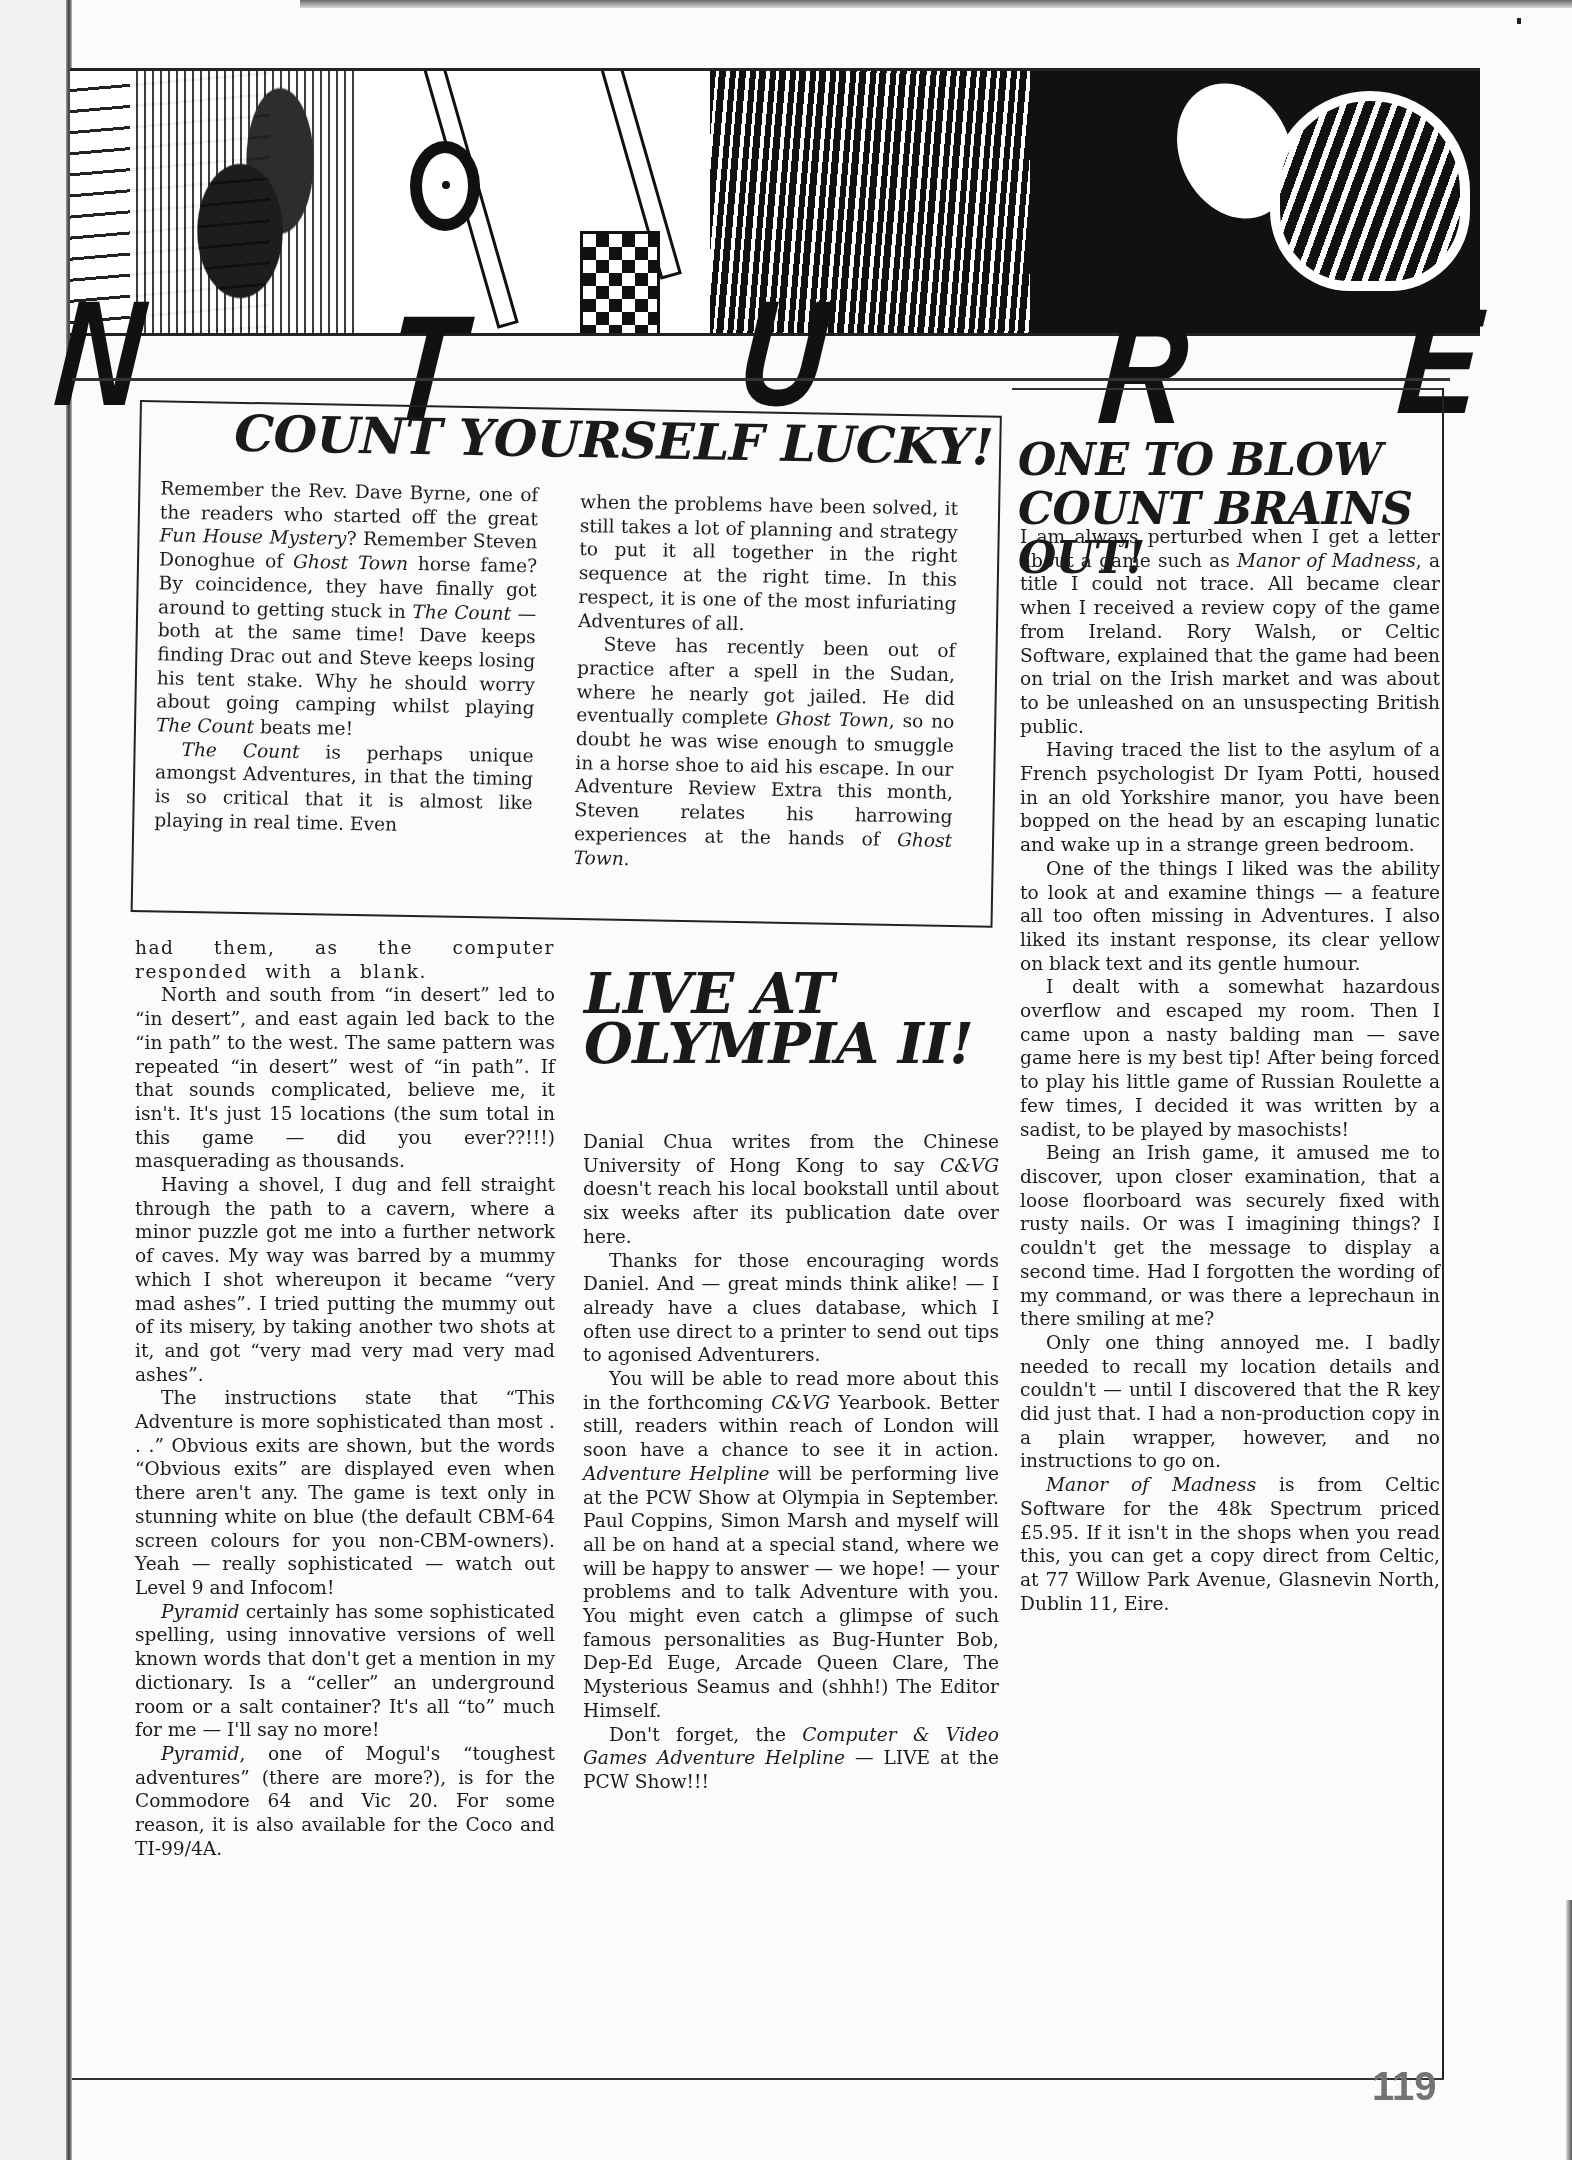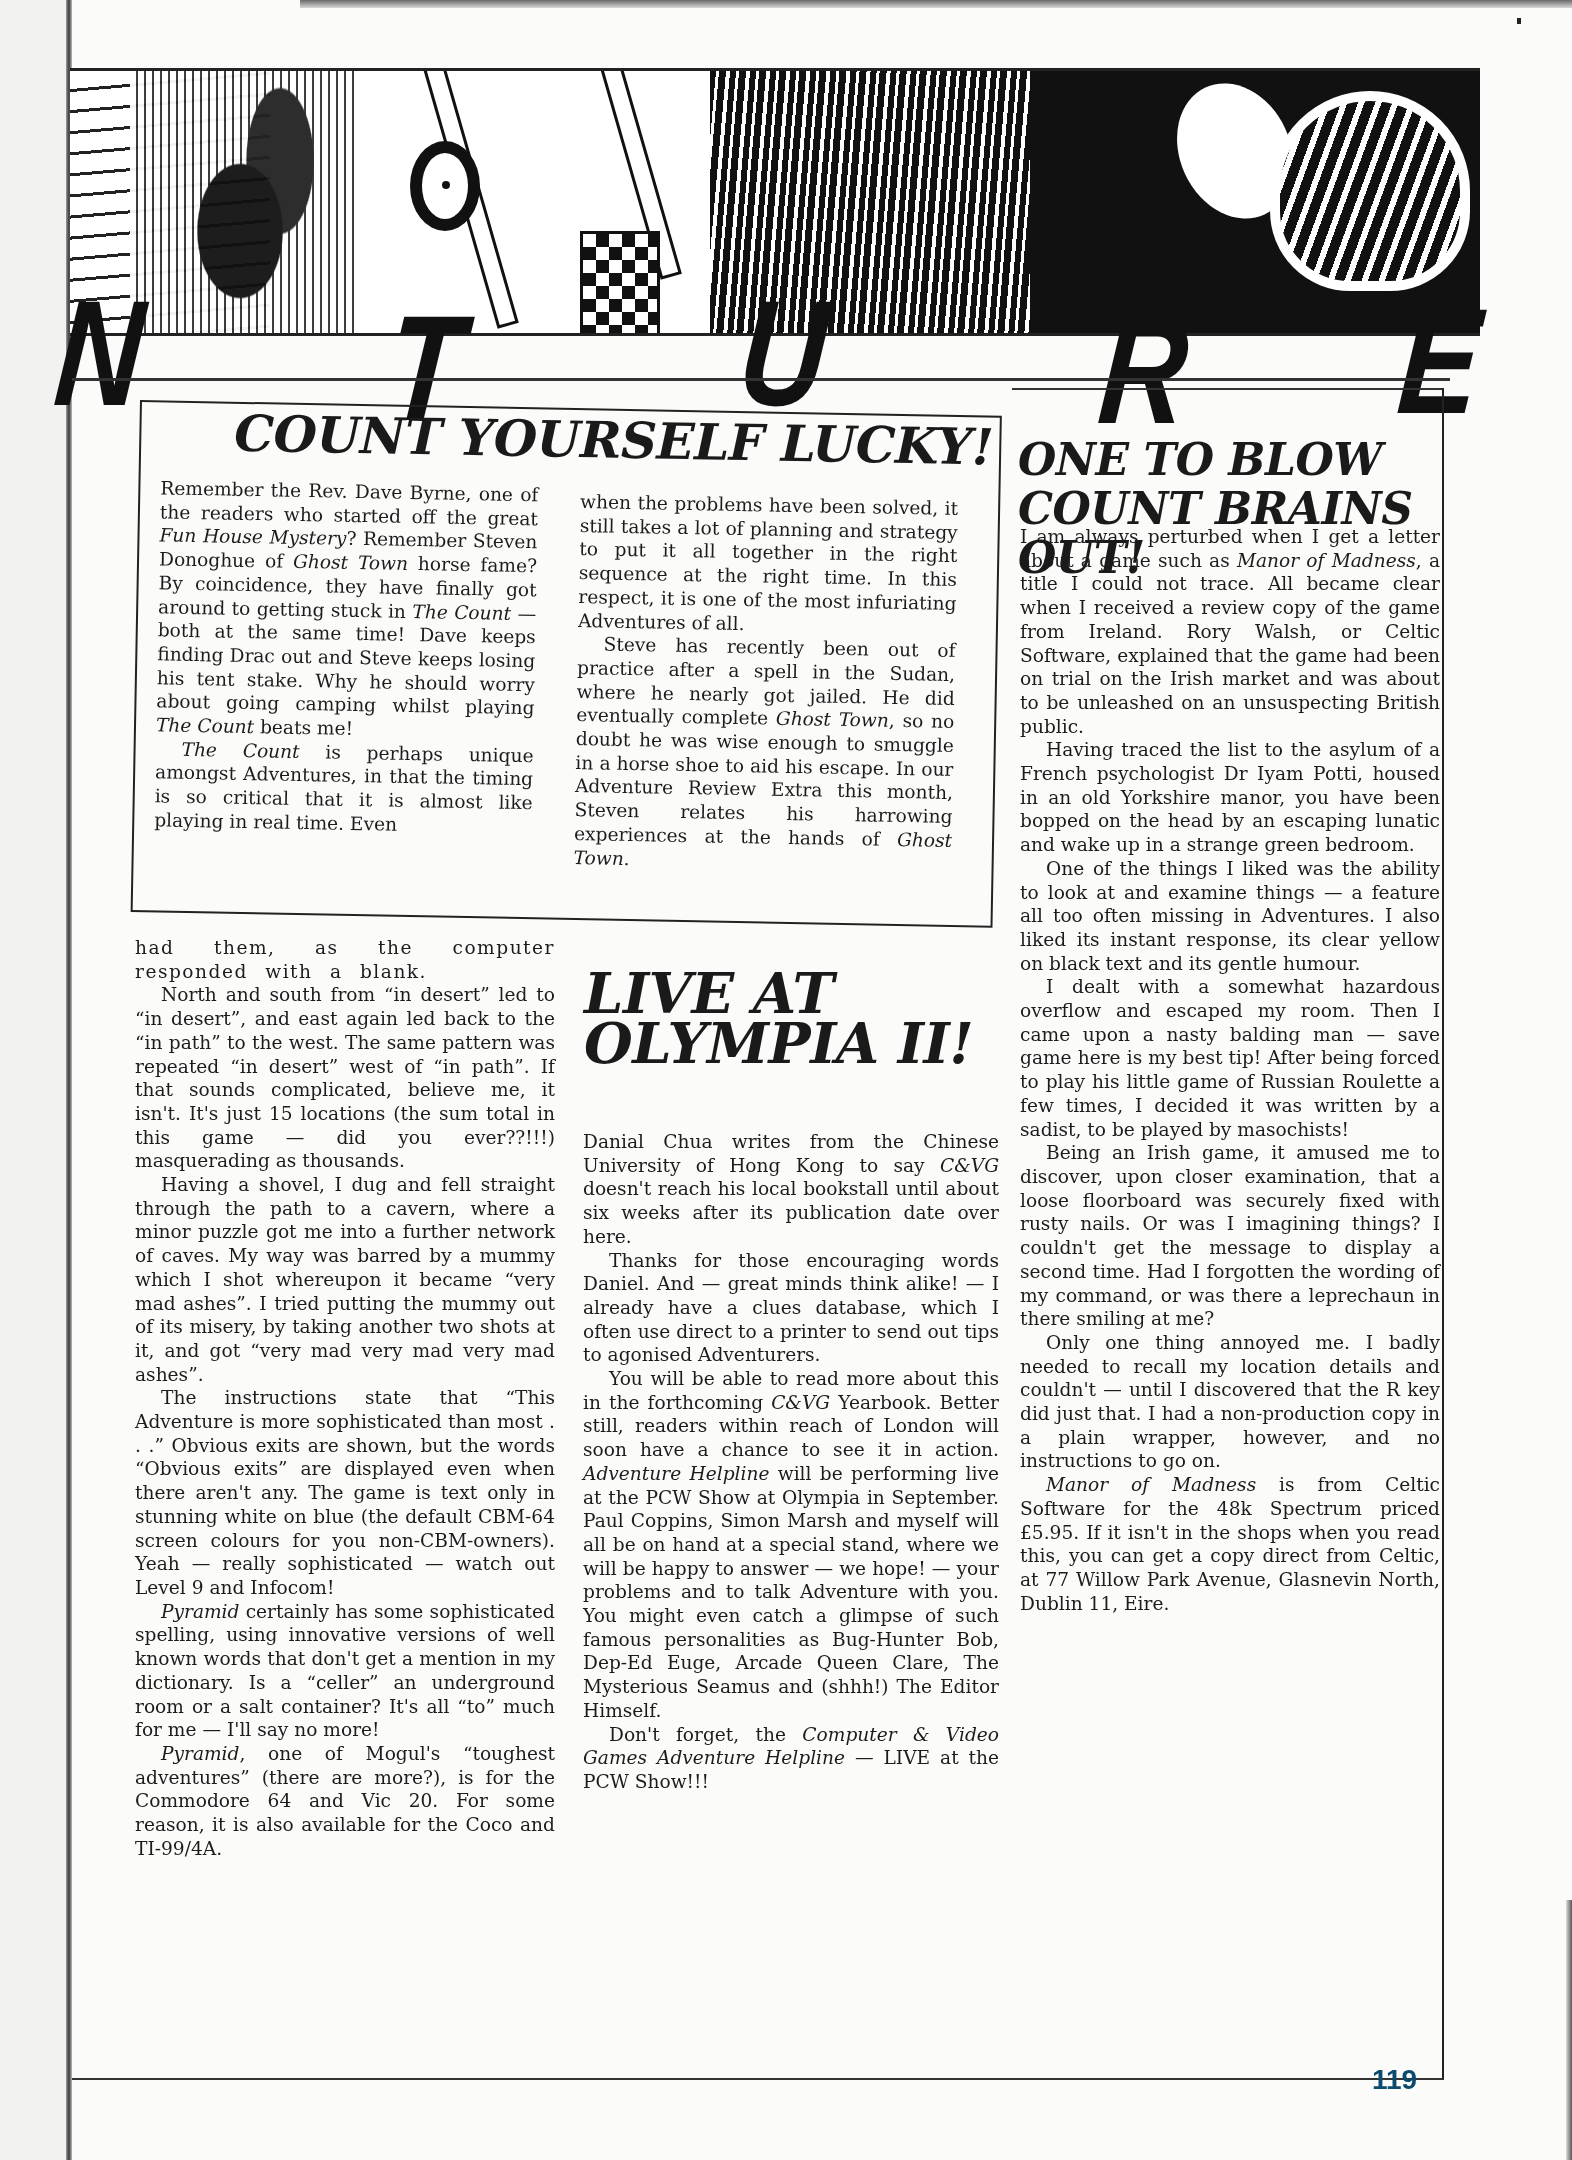--- a/index.html
+++ b/index.html
@@ -64,21 +64,21 @@
   .col.c2 { left: 583px; top: 1130px; width: 416px; }
   .col.c3 { left: 1020px; top: 525px; width: 420px; }
 
   .head2 { position: absolute; left: 584px; top: 968px; font-size: 56px; line-height: 50px; }
   .head3 { position: absolute; left: 1018px; top: 392px; font-size: 44px; line-height: 49px; margin-top: 43px; }
 
   .rule-right { position: absolute; left: 1442px; top: 388px; width: 2px; height: 1692px; background: #222; }
   .rule-bottom { position: absolute; left: 72px; top: 2078px; width: 1372px; height: 2px; background: #333; }
   .rule-top3 { position: absolute; left: 1012px; top: 388px; width: 432px; height: 2px; background: #333; }
 
-  .page-number { position: absolute; left: 1372px; top: 2064px; font-family: "Liberation Sans", "DejaVu Sans", sans-serif; font-weight: 700; font-size: 28px; color: #0c4a6e; }
+  .page-number { position: absolute; left: 1372px; top: 2064px; font-family: "Liberation Sans", "DejaVu Sans", sans-serif; font-weight: 700; font-size: 40px; color: #737373; }
   .dot { position: absolute; left: 1517px; top: 18px; width: 4px; height: 6px; background: #222; }
 </style>
 </head>
 <body>
 
 <div class="prev-page"></div>
 <div class="spine"></div>
 <div class="top-edge"></div>
 <div class="right-edge"></div>
 <div class="dot"></div>

